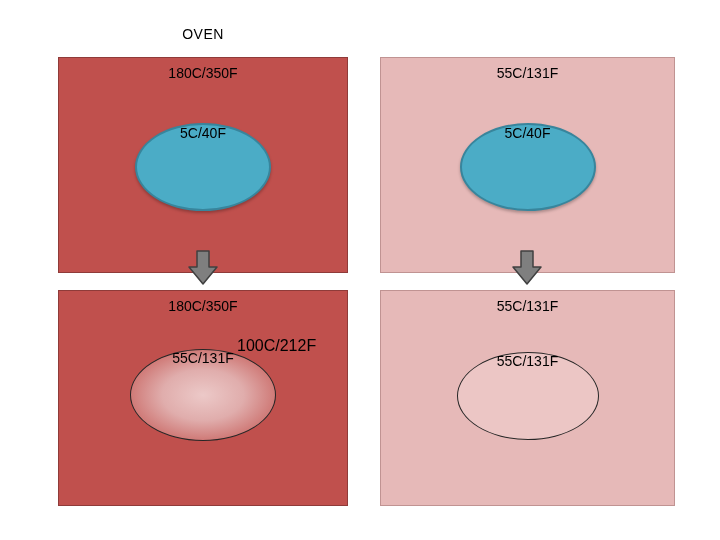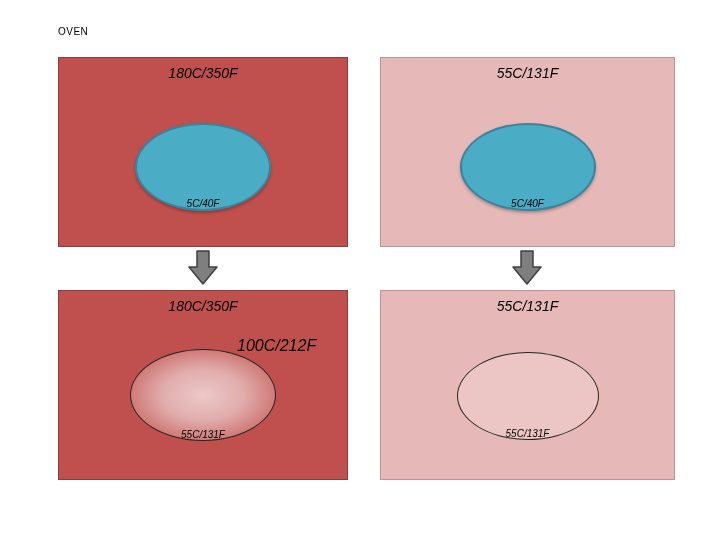--- a/index.html
+++ b/index.html
@@ -9,33 +9,32 @@
     position: relative;
     width: 720px;
     height: 540px;
     background: #ffffff;
     overflow: hidden;
   }
 
   .col-title {
     position: absolute;
     top: 26px;
-    font-size: 10px;
+    font-size: 14px;
     letter-spacing: 0.5px;
-    text-align: left;
+    text-align: center;
     color: #000;
   }
   .col-title.left-col  { left: 58px;  width: 290px; }
   .col-title.right-col { left: 380px; width: 295px; }
 
   .panel {
     position: absolute;
-    height: 190px;
+    height: 216px;
     box-sizing: border-box;
-    font-style: italic;
   }
   .panel.left-col  { left: 58px;  width: 290px; }
   .panel.right-col { left: 380px; width: 295px; }
   .panel.top-row    { top: 57px; }
   .panel.bottom-row { top: 290px; }
 
   .panel.oven {
     background: #c0504d;
     border: 1px solid #8f3b39;
   }
@@ -53,23 +52,23 @@
     font-size: 14px;
     color: #000;
   }
 
   .ellipse {
     position: absolute;
     left: 50%;
     transform: translateX(-50%);
     border-radius: 50%;
     display: flex;
-    align-items: flex-end;
+    align-items: flex-start;
     justify-content: center;
-    font-size: 10px;
+    font-size: 14px;
     color: #000;
     box-sizing: border-box;
     text-align: center;
   }
 
   .ellipse.cold {
     width: 136px;
     height: 88px;
     top: 65px;
     background: #4bacc6;

